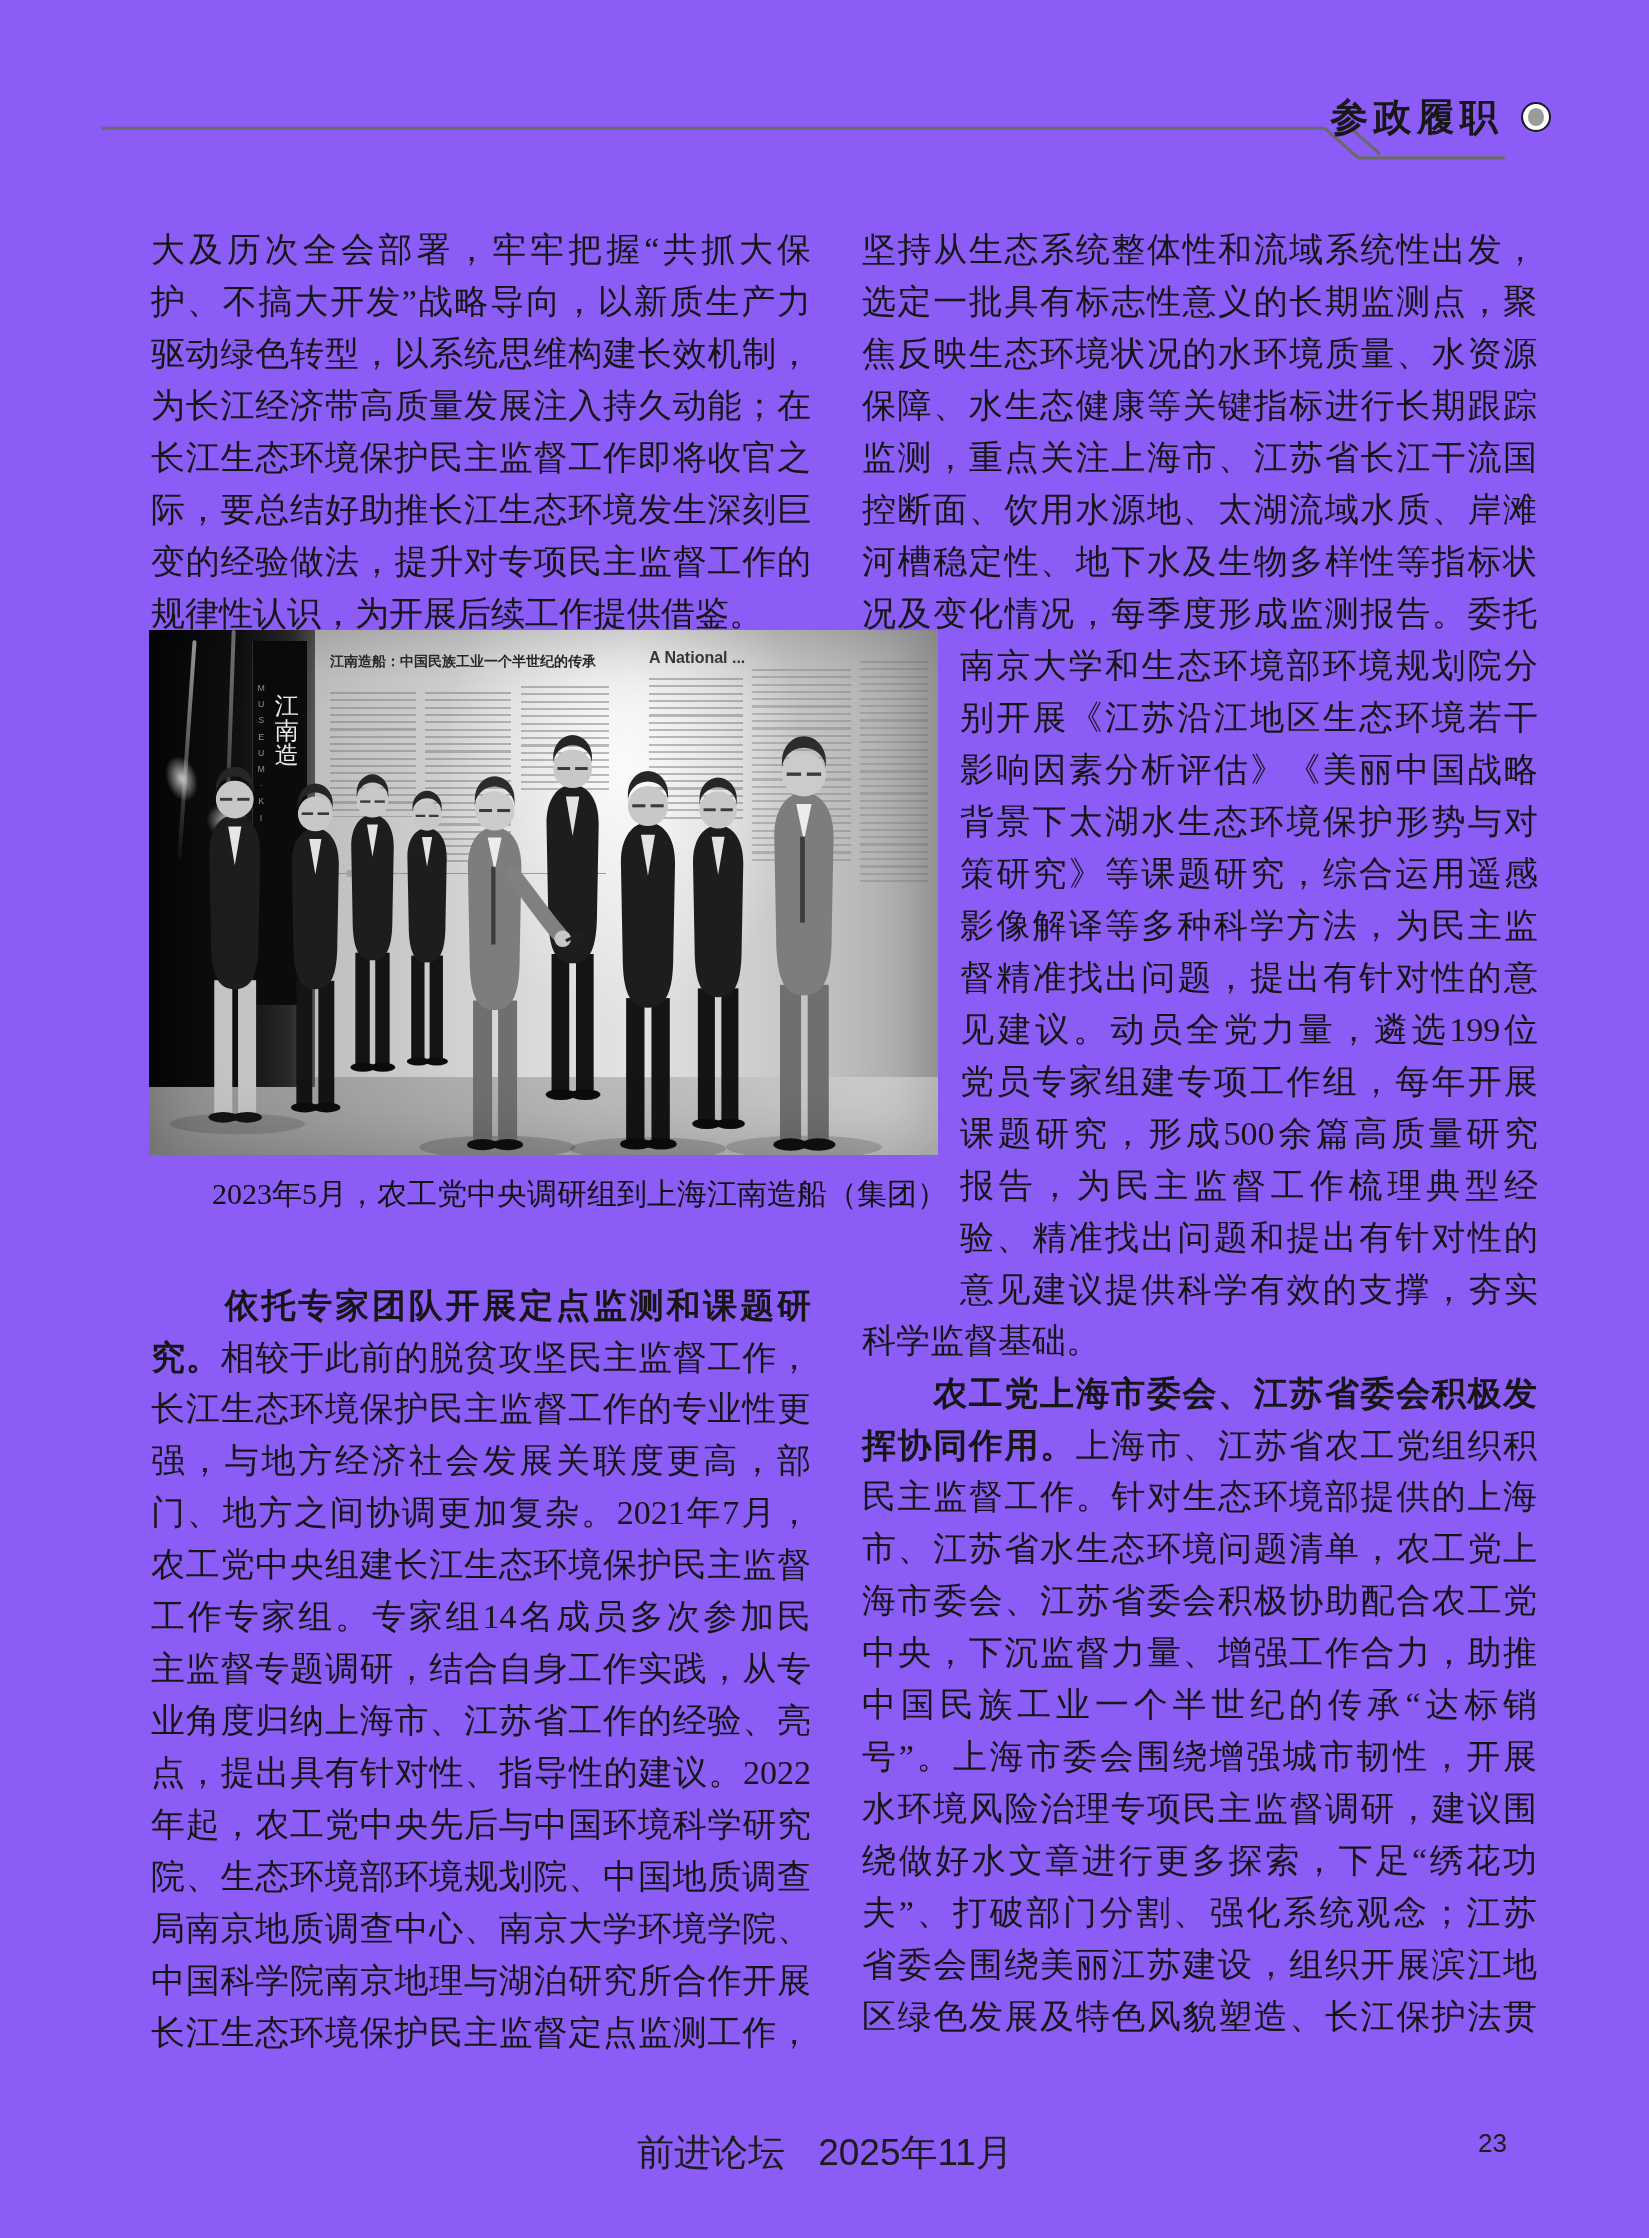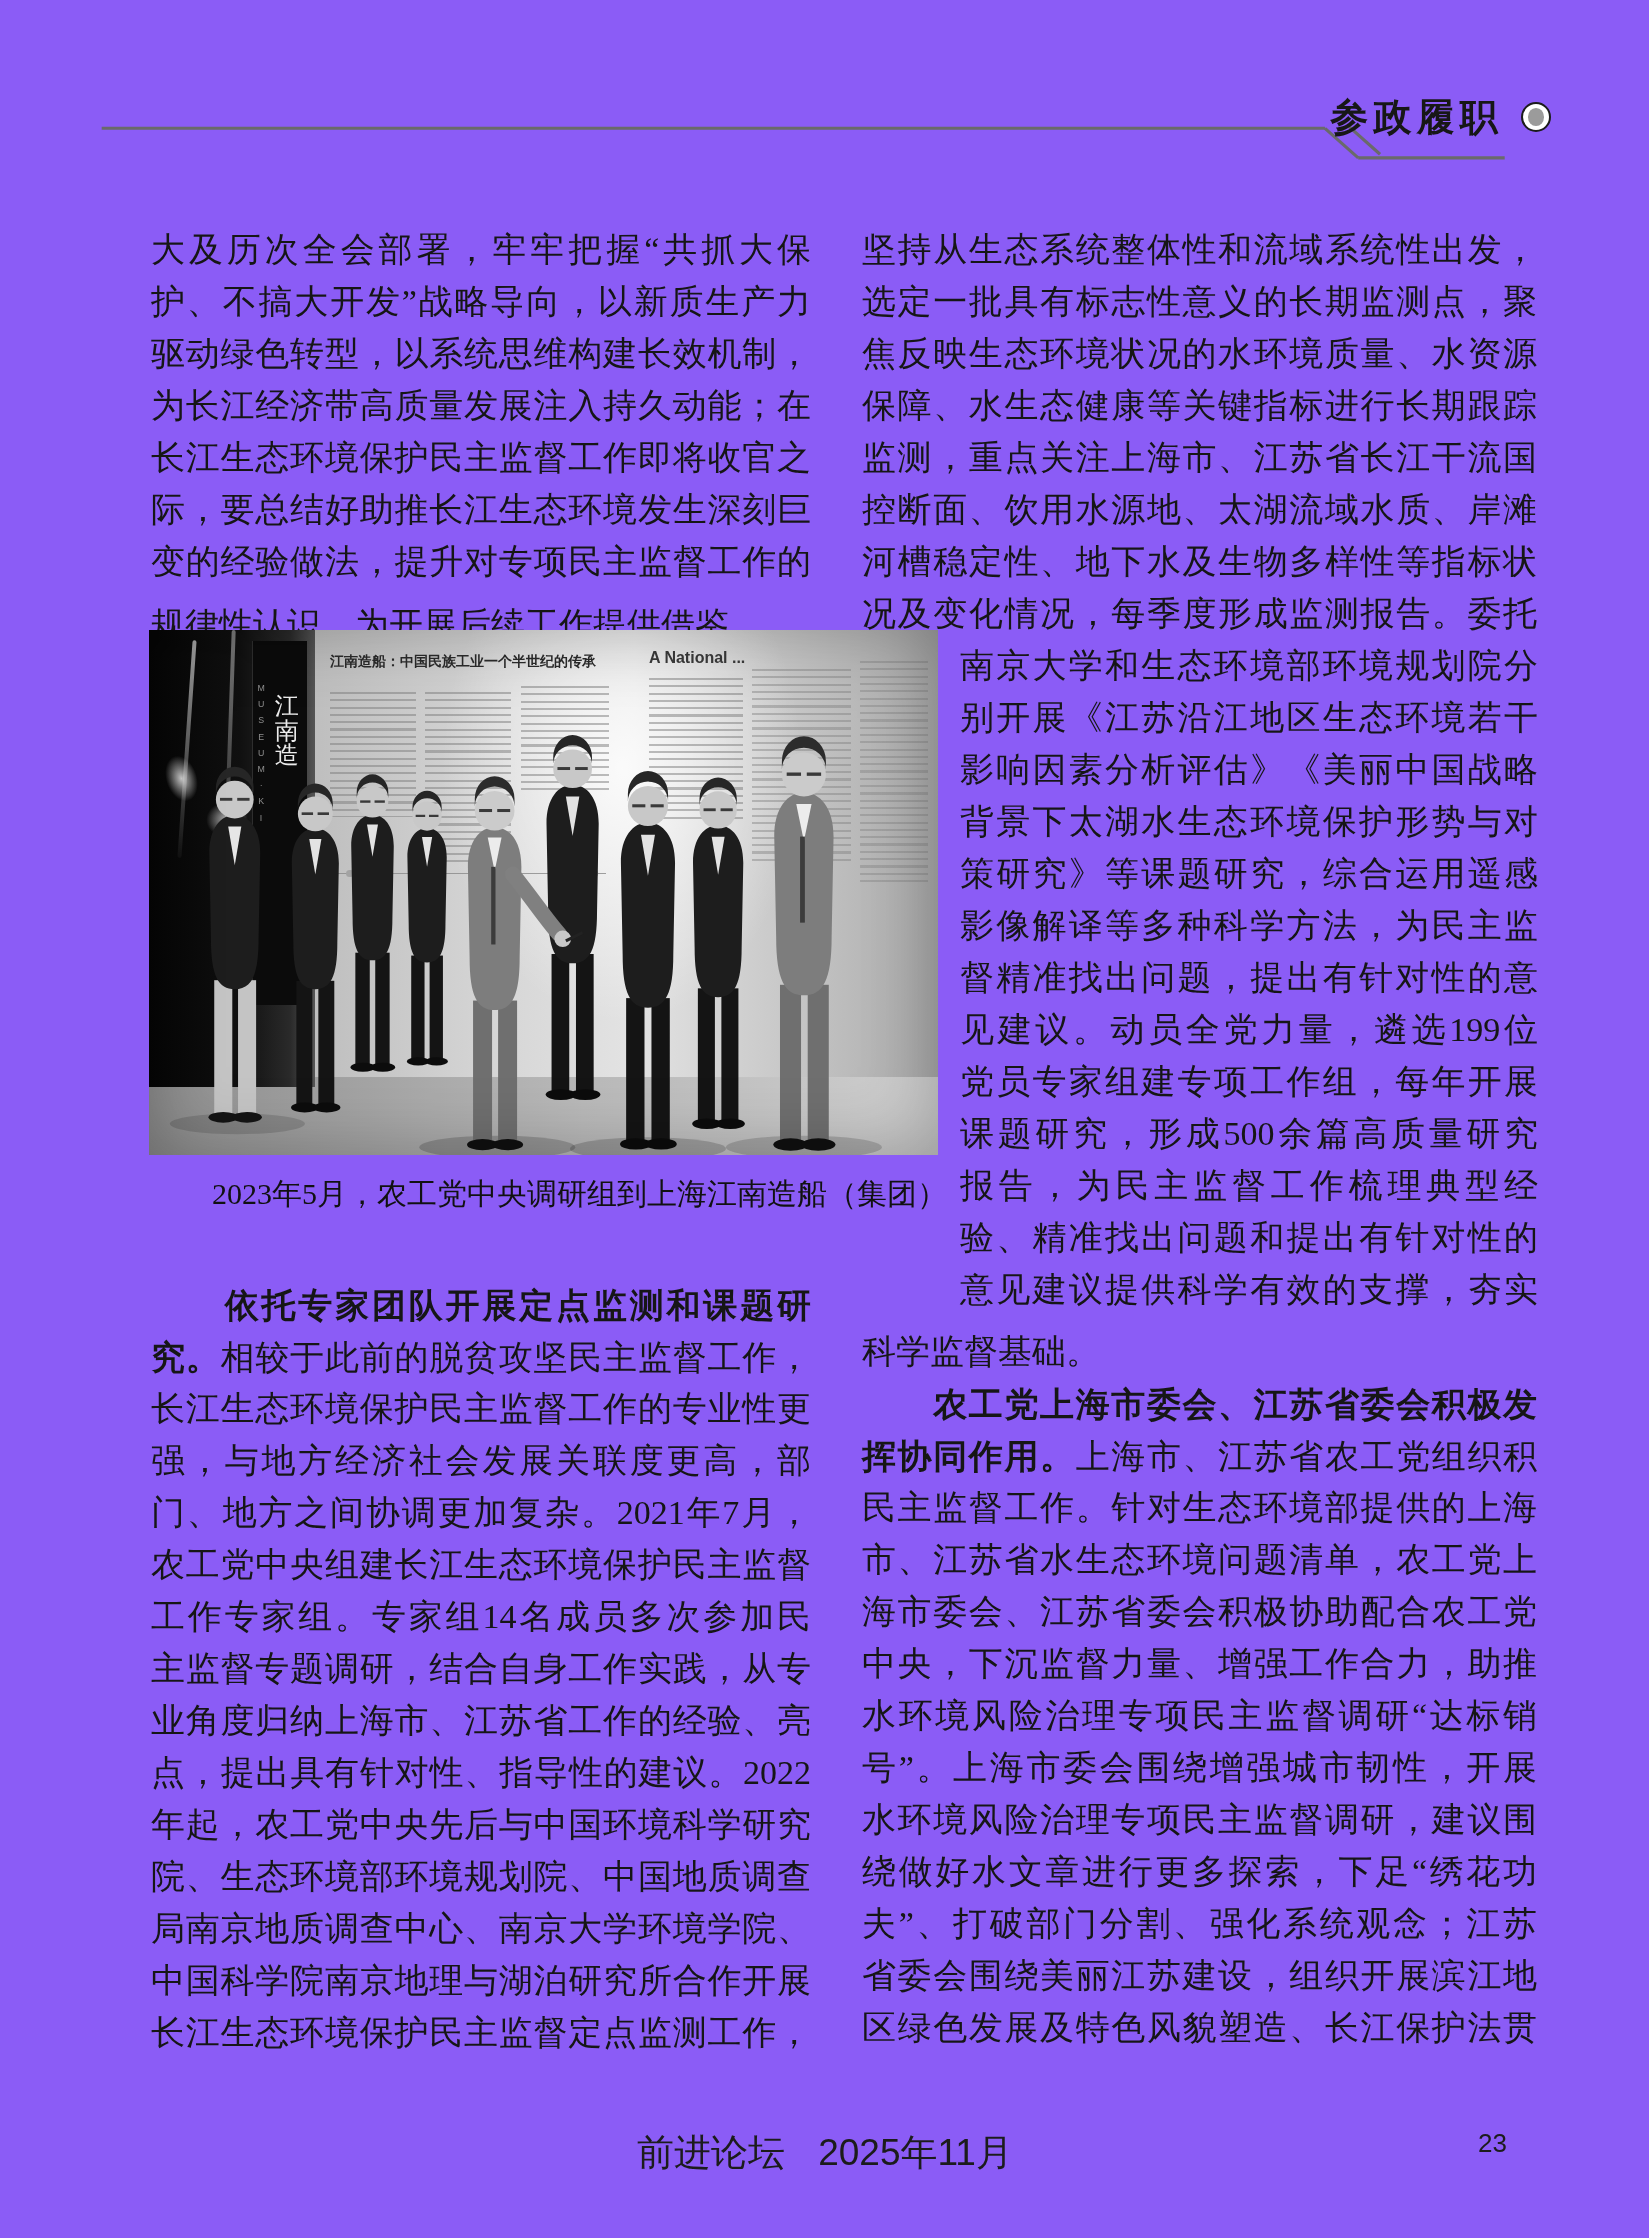--- a/index.html
+++ b/index.html
@@ -12,21 +12,21 @@
         letter-spacing:5.2px;color:#171717;font-family:"Liberation Serif","DejaVu Serif",serif;}
   .ring{position:absolute;left:1521px;top:102px;width:30px;height:30px;border:2.6px solid #1c1c1c;
         border-radius:50%;box-sizing:border-box;background:#fff;}
   .ring::after{content:"";position:absolute;left:50%;top:50%;width:15.6px;height:17.7px;margin:-8.8px 0 0 -7.8px;
         border-radius:50%;background:#9b9b9b;}
 
   
   .textblock{position:absolute;font-size:34px;line-height:52px;color:#161616;}
   .textblock .line{height:52px;text-align:justify;text-align-last:justify;text-justify:inter-character;
         white-space:nowrap;overflow:visible;}
-  .textblock .line.end{text-align-last:left;margin-top:11px;}
+  .textblock .line.end{text-align-last:left;}
   .textblock .b{font-family:"Liberation Sans","DejaVu Sans",sans-serif;font-weight:bold;}
 
   .col-left-p1{left:151px;top:224px;width:660px;}
   .col-left-p2{left:151px;top:1279px;width:660px;}
   .col-right-a{left:862px;top:224px;width:675px;}
   .col-right-b{left:960px;top:640px;width:578px;}
   .col-right-c{left:862px;top:1315px;width:675px;}
 
   .caption{position:absolute;left:152px;top:1164px;width:821px;font-size:30px;line-height:60px;
         color:#111;font-family:"Liberation Serif","DejaVu Serif",serif;}
@@ -244,21 +244,21 @@
       <div class="line"><span>意见建议提供科学有效的支撑，夯实</span></div>
     </section>
   <section class="textblock col-right-c">
       <div class="line end"><span>科学监督基础。</span></div>
       <div class="line"><span>　　</span><span class="b">农工党上海市委会、江苏省委会积极发</span></div>
       <div class="line"><span class="b">挥协同作用。</span><span>上海市、江苏省农工党组织积</span></div>
       <div class="line"><span>民主监督工作。针对生态环境部提供的上海</span></div>
       <div class="line"><span>市、江苏省水生态环境问题清单，农工党上</span></div>
       <div class="line"><span>海市委会、江苏省委会积极协助配合农工党</span></div>
       <div class="line"><span>中央，下沉监督力量、增强工作合力，助推</span></div>
-      <div class="line"><span>水环境风险治理专项民主监督调研“达标销</span></div>
+      <div class="line"><span>中国民族工业一个半世纪的传承“达标销</span></div>
       <div class="line"><span>号”。上海市委会围绕增强城市韧性，开展</span></div>
       <div class="line"><span>水环境风险治理专项民主监督调研，建议围</span></div>
       <div class="line"><span>绕做好水文章进行更多探索，下足“绣花功</span></div>
       <div class="line"><span>夫”、打破部门分割、强化系统观念；江苏</span></div>
       <div class="line"><span>省委会围绕美丽江苏建设，组织开展滨江地</span></div>
       <div class="line"><span>区绿色发展及特色风貌塑造、长江保护法贯</span></div>
     </section>
 
   <div class="footer-center">
     <span class="sp">前进论坛</span>

